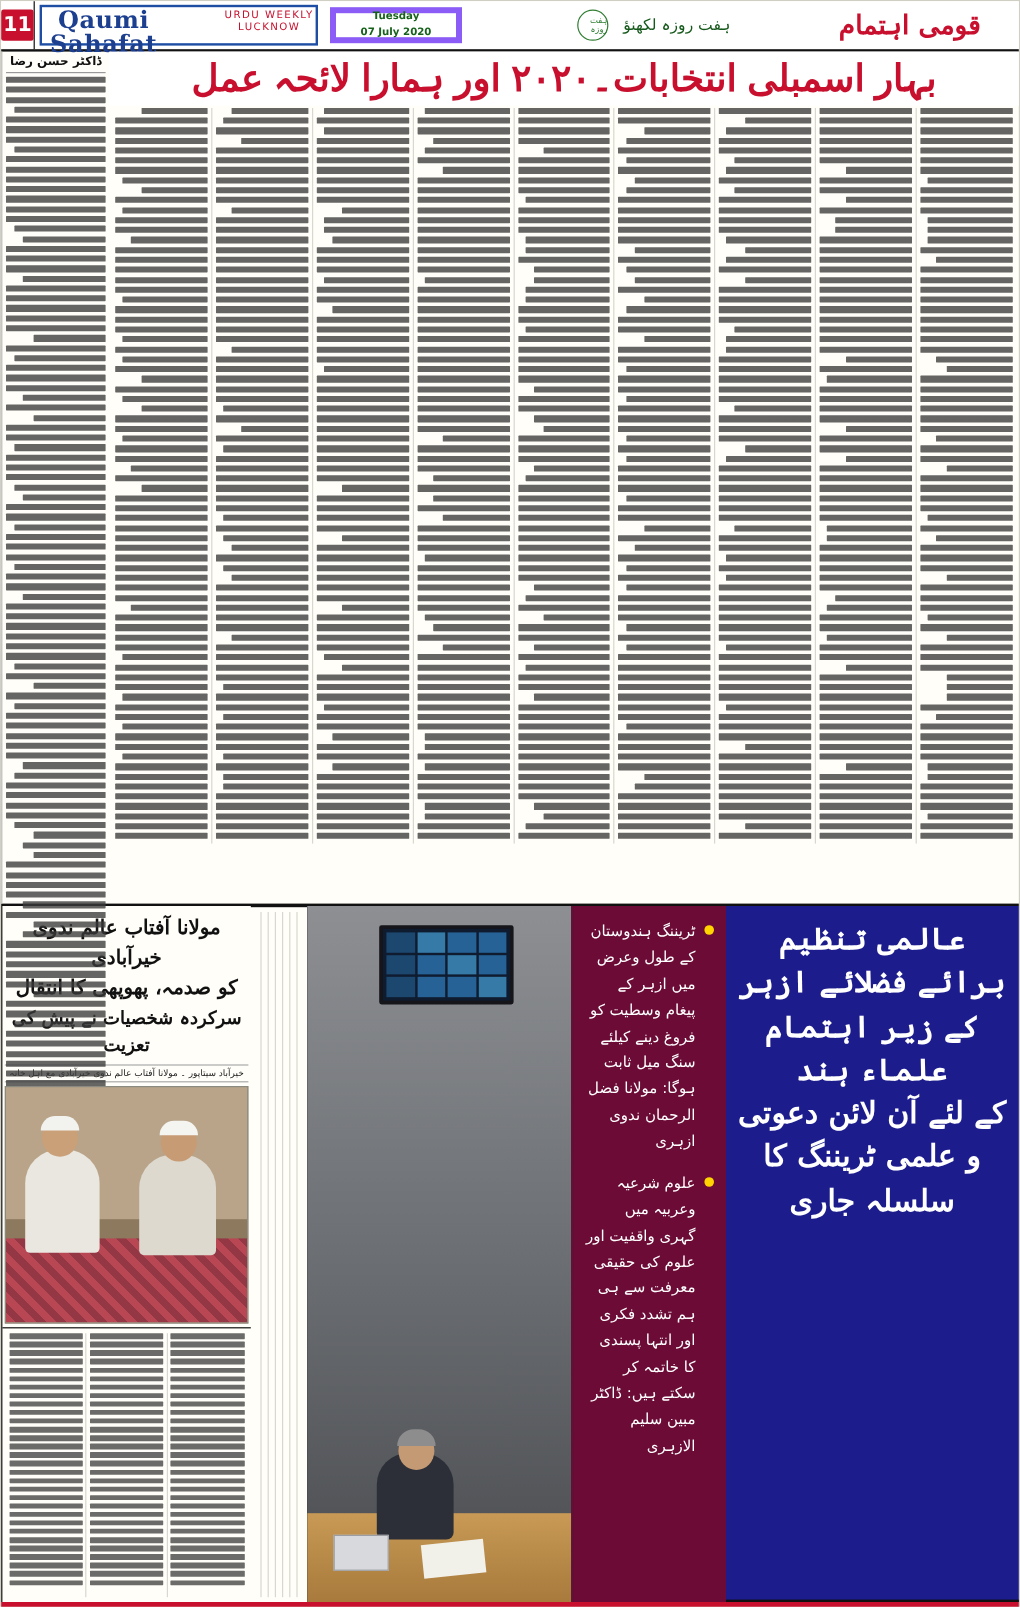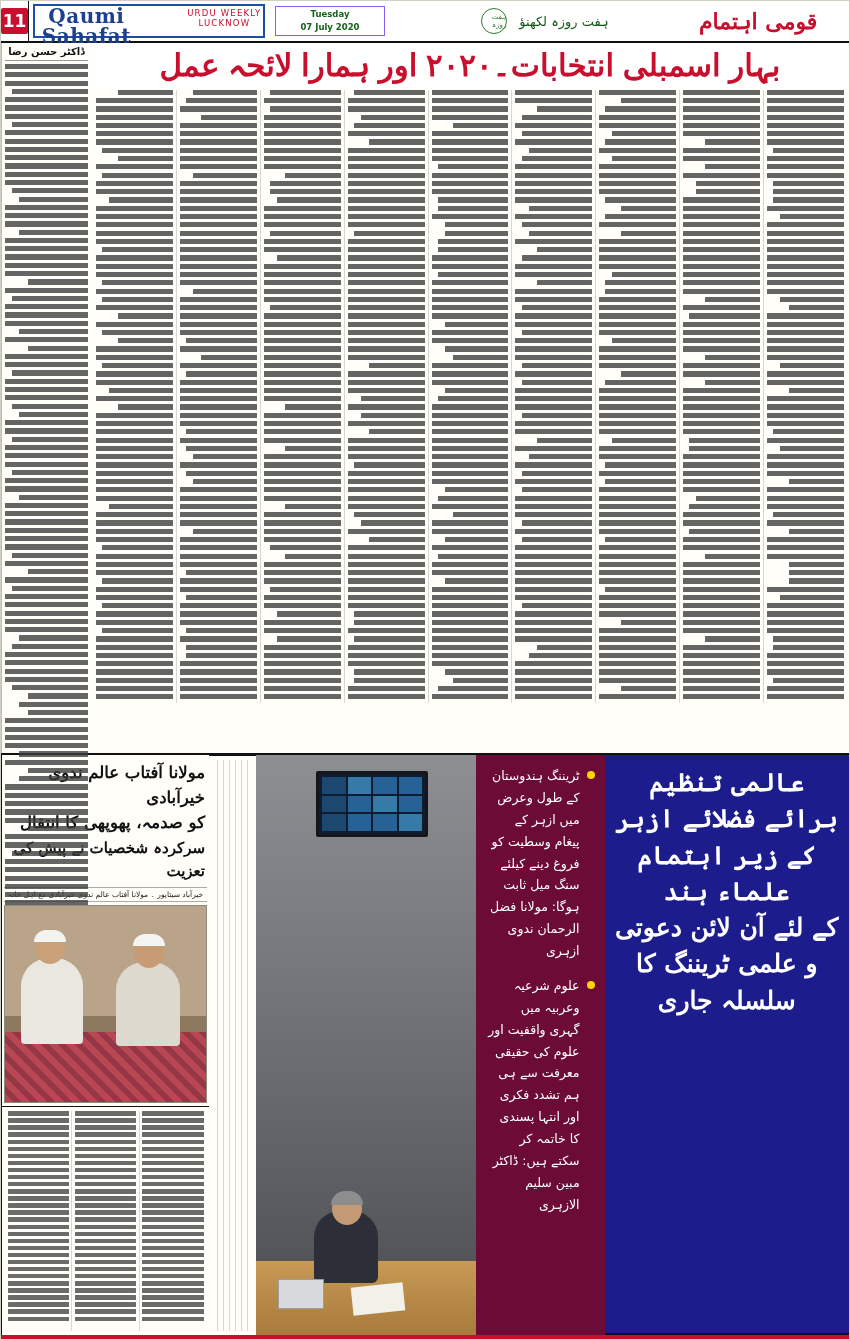--- a/index.html
+++ b/index.html
@@ -60,21 +60,21 @@
   .brand .b2 {
     font-size: 8.5px;
     color: #c8102e;
     font-weight: normal;
     letter-spacing: 1.2px;
     margin-top: 2px;
     padding-left: 48px;
   }
   .datebox {
     width: 110px;
-    border: 1px solid #8b5cf6;
+    border: 5px solid #8b5cf6;
     margin: 5px 6px;
     text-align: center;
     font-size: 8.5px;
     color: #16611b;
     font-weight: bold;
     display: flex; flex-direction: column; justify-content: center;
     line-height: 1.5;
   }
   .mid-urdu {
     flex: 1;
@@ -291,21 +291,21 @@
   }
   .lower-left {
     width: 208px;
     border-left: 1px solid #111;
     direction: rtl;
     display: flex;
     flex-direction: column;
   }
   .obit-head {
     direction: rtl;
-    text-align: right;
+    text-align: center;
     padding: 6px 4px 2px 4px;
   }
   .obit-head .o1 {
     font-family: "DejaVu Serif", serif;
     font-size: 16.5px;
     font-weight: bold;
     line-height: 1.5;
     color: #111;
     display: block;
   }

